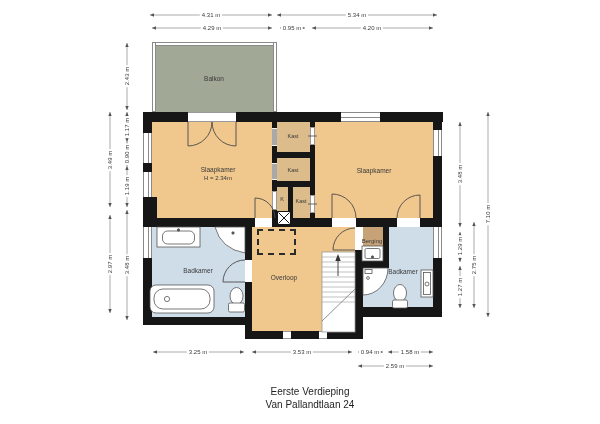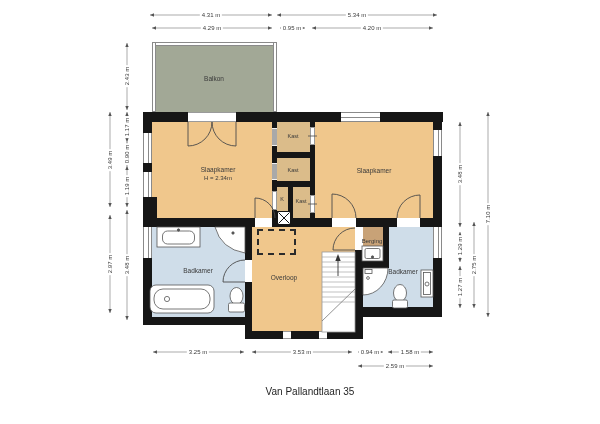--- a/index.html
+++ b/index.html
@@ -231,16 +231,17 @@
   <span class="dlbl v" style="left:127px;top:154px;">0.90 m</span>
   <span class="dlbl v" style="left:127px;top:186px;">1.19 m</span>
   <span class="dlbl v" style="left:127px;top:265px;">3.48 m</span>
   <span class="dlbl v" style="left:460px;top:174px;">3.48 m</span>
   <span class="dlbl v" style="left:460px;top:246px;">1.29 m</span>
   <span class="dlbl v" style="left:460px;top:287px;">1.27 m</span>
   <span class="dlbl v" style="left:474px;top:265px;">2.75 m</span>
   <span class="dlbl v" style="left:488px;top:214px;">7.10 m</span>
 
   <div class="title">
-    <div>Van Pallandtlaan 35</div>
+    <div>Eerste Verdieping</div>
+    <div>Van Pallandtlaan 24</div>
   </div>
 
 </div>
 
 </body></html>

